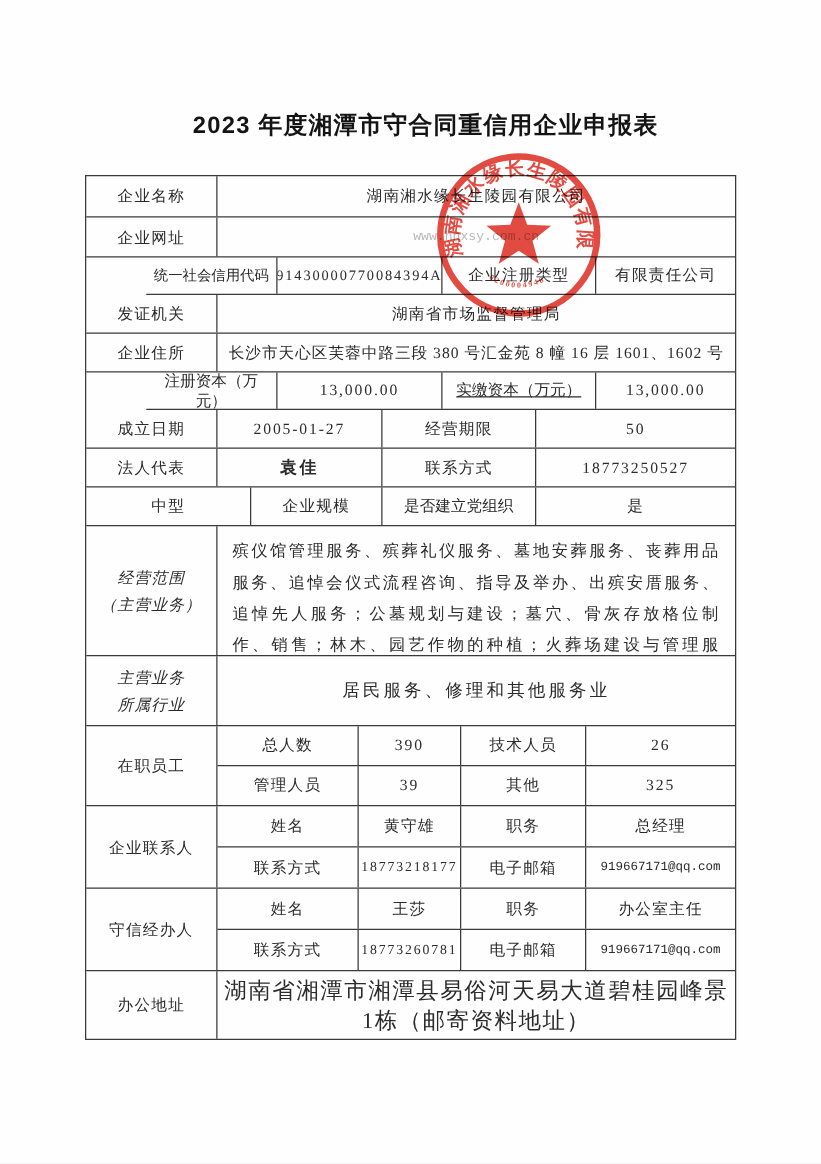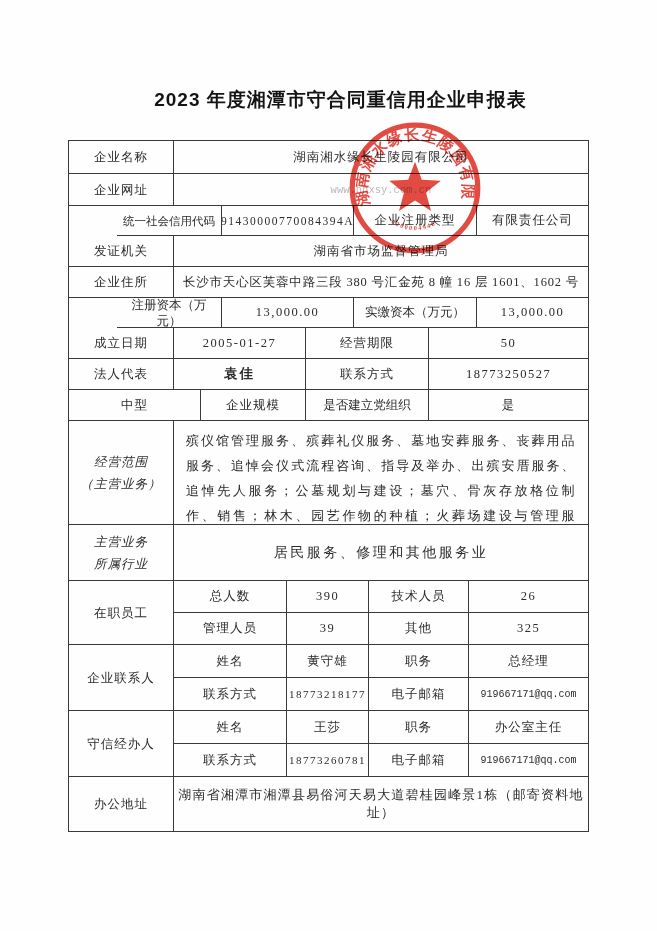--- a/index.html
+++ b/index.html
@@ -59,21 +59,21 @@
   .num { letter-spacing: 1.5px; text-align: right; }
   .faint { color: #b9b9b9; font-family: "Liberation Mono", "DejaVu Sans Mono", monospace; font-size: 10.5px; letter-spacing: 0; }
   .email { font-family: "Liberation Mono", "DejaVu Sans Mono", monospace; font-size: 10px; letter-spacing: 0; }
   .scope-val {
     justify-content: flex-start; align-items: flex-start;
     text-align: justify;
     padding: 7px 12px 6px 12px;
     font-size: 13px; line-height: 25px; letter-spacing: 1.5px;
   }
   .industry-val { font-size: 14px; letter-spacing: 2.5px; }
-  .office-val { font-size: 13px; letter-spacing: 1.2px; }
+  .office-val { font-size: 18px; letter-spacing: 1.2px; }
   .addr-val { font-size: 12.5px; letter-spacing: 0.8px; }
   .twoline { flex-direction: column; line-height: 22px; font-style: italic; }
   
   .stamp {
     position: absolute;
     left: 347px; top: 120px;
     width: 136px; height: 136px;
     opacity: 0.88;
     mix-blend-mode: multiply;
     pointer-events: none;
@@ -115,21 +115,21 @@
     </div>
 
     <div class="row h31">
       <div class="cell label">企业住所</div>
       <div class="cell addr-val">长沙市天心区芙蓉中路三段 380 号汇金苑 8 幢 16 层 1601、1602 号</div>
     </div>
 
     <div class="row h30">
       <div class="cell label" style="letter-spacing:0;">注册资本（万元）</div>
       <div class="cell w132 num">13,000.00</div>
-      <div class="cell w123" style="letter-spacing:0;">实缴资本（万元）</div>
+      <div class="cell w123" style="letter-spacing:0;text-decoration:underline;">实缴资本（万元）</div>
       <div class="cell num">13,000.00</div>
     </div>
 
     <div class="row h31">
       <div class="cell label">成立日期</div>
       <div class="cell w132 num">2005-01-27</div>
       <div class="cell w123">经营期限</div>
       <div class="cell num">50</div>
     </div>
 

